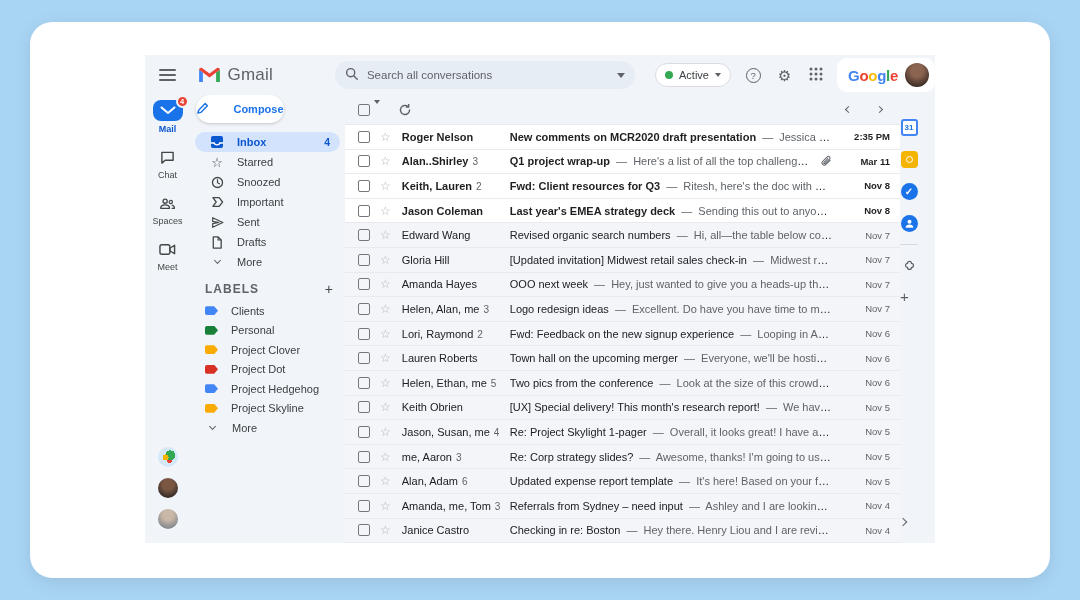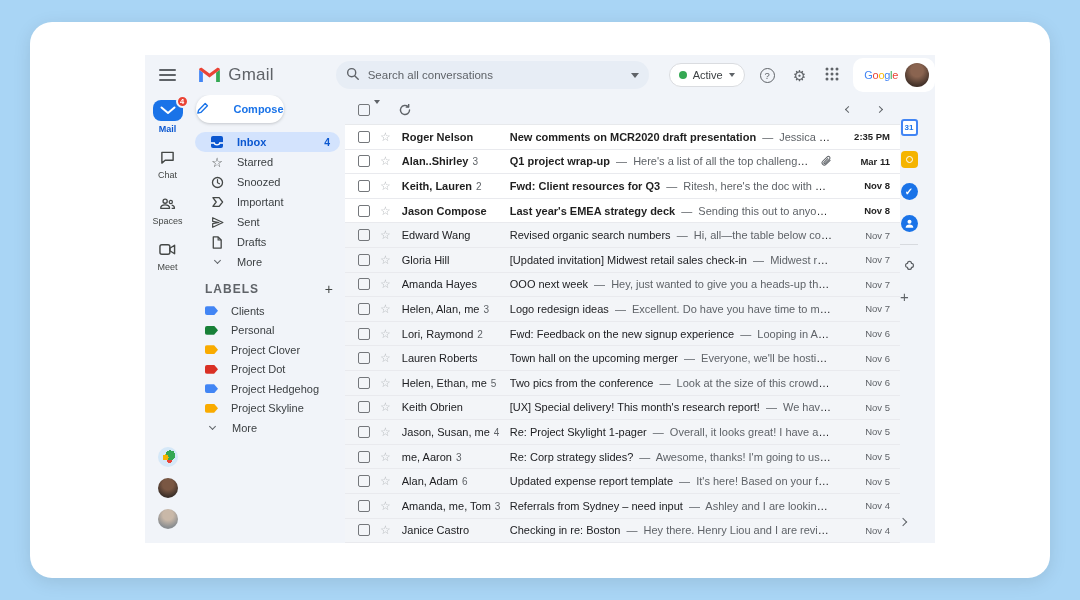--- a/index.html
+++ b/index.html
@@ -18,21 +18,21 @@
   .searchbar input{flex:1;border:none;outline:none;background:transparent;font-family:inherit;font-size:11.5px;color:#3C4043;margin-left:8px}
   .searchbar input::placeholder{color:#5F6368}
   .caret{width:0;height:0;border-left:4px solid transparent;border-right:4px solid transparent;border-top:5px solid #5F6368}
   .chip{margin-left:20px;height:24px;background:#fff;border:1px solid #DADCE0;border-radius:13px;display:flex;align-items:center;padding:0 9px;gap:6px;cursor:pointer}
   .dot{width:8px;height:8px;border-radius:50%;background:#34A853}
   .chip-label{font-size:11px;color:#3C4043}
   .hicon{margin-left:13px;color:#5F6368;display:flex;align-items:center;justify-content:center;width:20px;height:20px;cursor:pointer}
   .help-circle{width:15px;height:15px;border:1.5px solid #5F6368;border-radius:50%;font-size:9.5px;display:flex;align-items:center;justify-content:center;color:#5F6368}
   .gear{font-size:15px;line-height:1}
   .gbox{margin-left:12px;height:34px;background:#fff;border-radius:10px;display:flex;align-items:center;padding:0 6px 0 11px;gap:7px;cursor:pointer}
-  .glogo{font-size:11px;font-weight:400;letter-spacing:-.3px}
+  .glogo{font-size:15px;font-weight:700;letter-spacing:-.3px}
   .avatar{width:24px;height:24px;border-radius:50%;background:radial-gradient(circle at 50% 32%,#8a6450 30%,#46342b 72%,#2c211c 100%)}
   
   .app-body{flex:1;display:flex;min-height:0}
   
   .rail{width:45px;flex:0 0 45px;display:flex;flex-direction:column;align-items:center;padding-top:5px}
   .rail-item{display:flex;flex-direction:column;align-items:center;margin-bottom:13px;cursor:pointer}
   .mail-pill{position:relative;width:30px;height:21px;border-radius:8px;background:#1A73E8;display:flex;align-items:center;justify-content:center}
   .badge{position:absolute;top:-5px;right:-6px;min-width:13px;height:13px;border-radius:7px;background:#EA4335;border:2px solid #F1F4F9;color:#fff;font-size:7.5px;font-weight:700;display:flex;align-items:center;justify-content:center;padding:0 2px}
   .rail-label{font-size:9px;color:#444746;margin-top:3px}
   .rail-item.active .rail-label{color:#0B57D0;font-weight:700}
@@ -393,21 +393,21 @@
                   <span class="snip">Ritesh, here's the doc with all the client resource links ...</span>
                 </span>
 
                 <span class="date">Nov 8</span>
               </div>
 
               <div class="row unread">
                 <span class="cb"></span>
                 <span class="star">☆</span>
                 <span class="sender">
-                  <span class="s-name">Jason Compose</span>
+                  <span class="s-name">Jason Coleman</span>
 
                 </span>
                 <span class="subjwrap">
                   <span class="subj">Last year's EMEA strategy deck</span>
                   <span class="dash">—</span>
                   <span class="snip">Sending this out to anyone who missed it. Really gr...</span>
                 </span>
 
                 <span class="date">Nov 8</span>
               </div>

